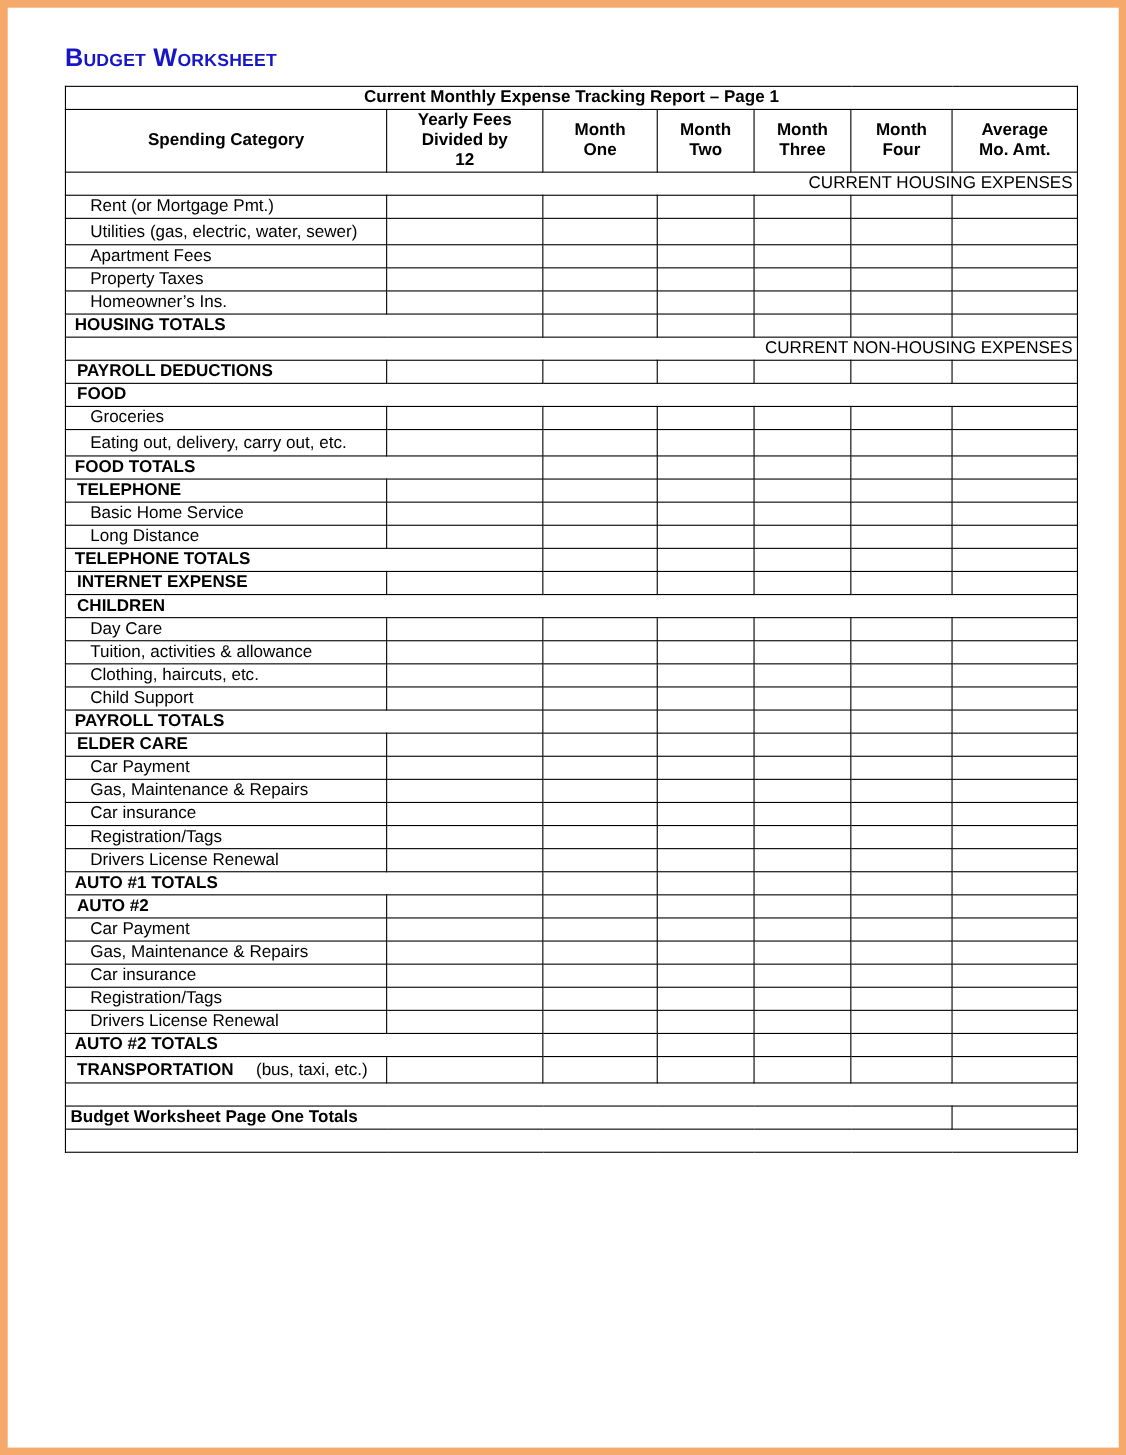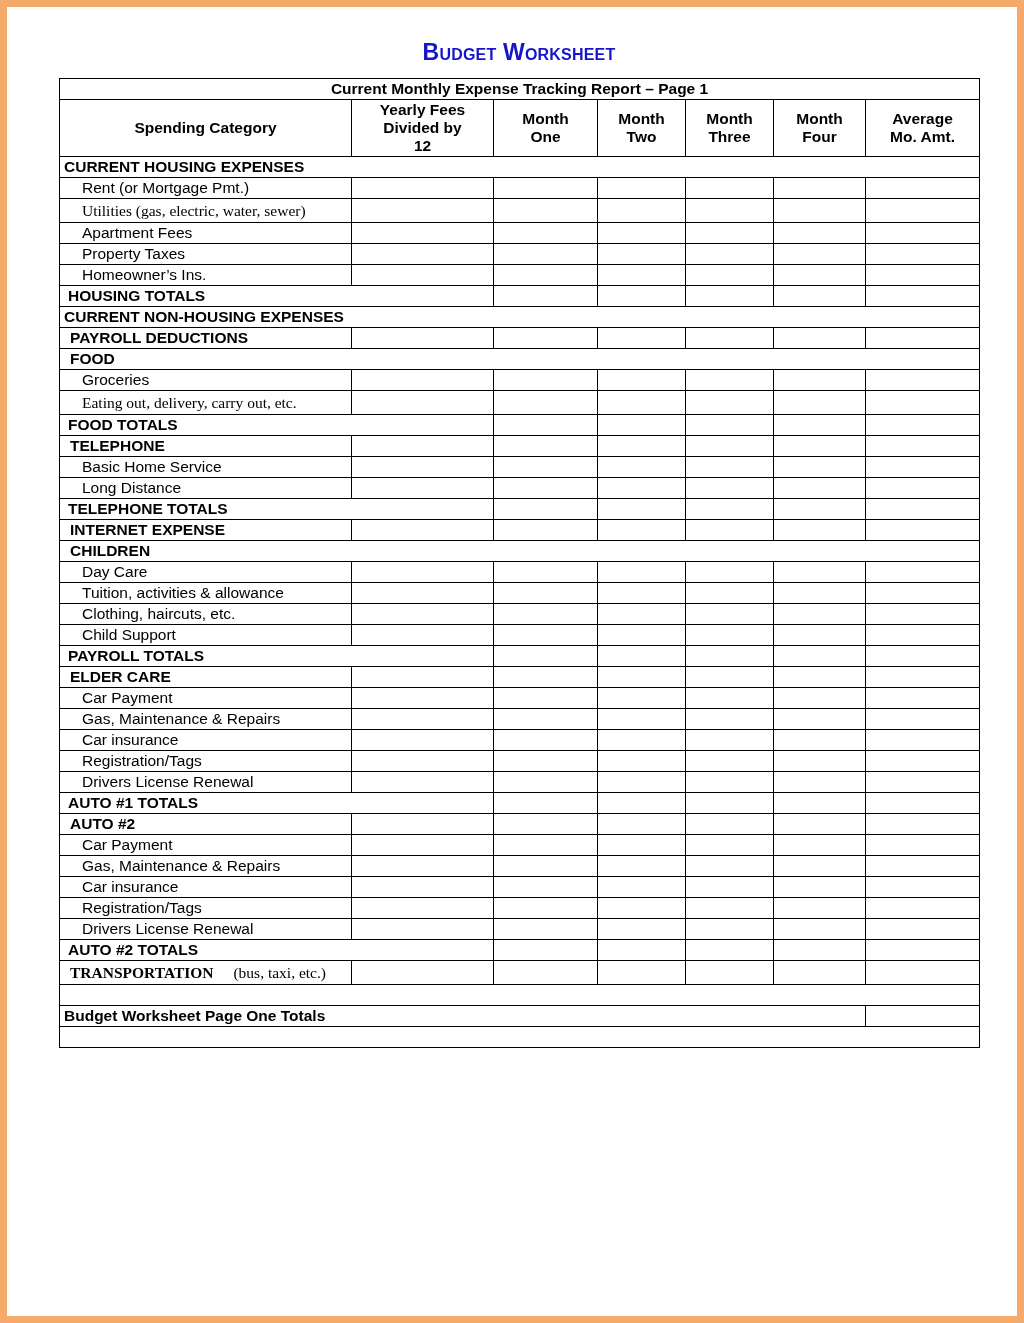--- a/index.html
+++ b/index.html
@@ -23,21 +23,21 @@
     border: 7px solid #f5a96a;
   }
   .sheet {
     position: absolute;
     left: 52px;
     top: 18px;
     width: 920px;
     background: #ffffff;
   }
   .doc-title {
-    text-align: center;
+    text-align: left;
     color: #1616c8;
     font-weight: bold;
     font-size: 23px;
     letter-spacing: .2px;
     padding: 14px 0 12px 0;
     font-variant: small-caps;
   }
   table.budget {
     border-collapse: collapse;
     width: 920px;
@@ -70,23 +70,23 @@
   .header-row td {
     text-align: center;
     font-weight: bold;
     font-size: 16px;
     line-height: 18px;
     padding: 6px 2px;
     vertical-align: middle;
     height: 66px;
   }
   .section-banner td {
-    text-align: left;
+    text-align: right;
     color: #1616c8;
-    font-weight: bold;
+    font-weight: normal;
     font-size: 16.5px;
     padding: 3px 0;
   }
   .cat-indent {
     padding-left: 22px !important;
     font-size: 15.5px;
   }
   .cat-indent-wrap {
     padding-left: 22px !important;
     white-space: normal;
@@ -118,21 +118,21 @@
     padding-left: 16px;
   }
   .grand-total td {
     color: #1616c8;
     font-weight: bold;
     font-size: 19px;
     padding: 6px 0 6px 8px;
     height: 34px;
   }
   .blank-row td { height: 21px; }
-  .tall-row td { height: 28px; font-family: Liberation Serif, serif; }
+  .tall-row td { height: 28px; }
 </style>
 </head>
 <body>
 
 <div class="page-frame">
   <div class="sheet">
 
     <div class="doc-title">Budget Worksheet</div>
 
     <table class="budget">

